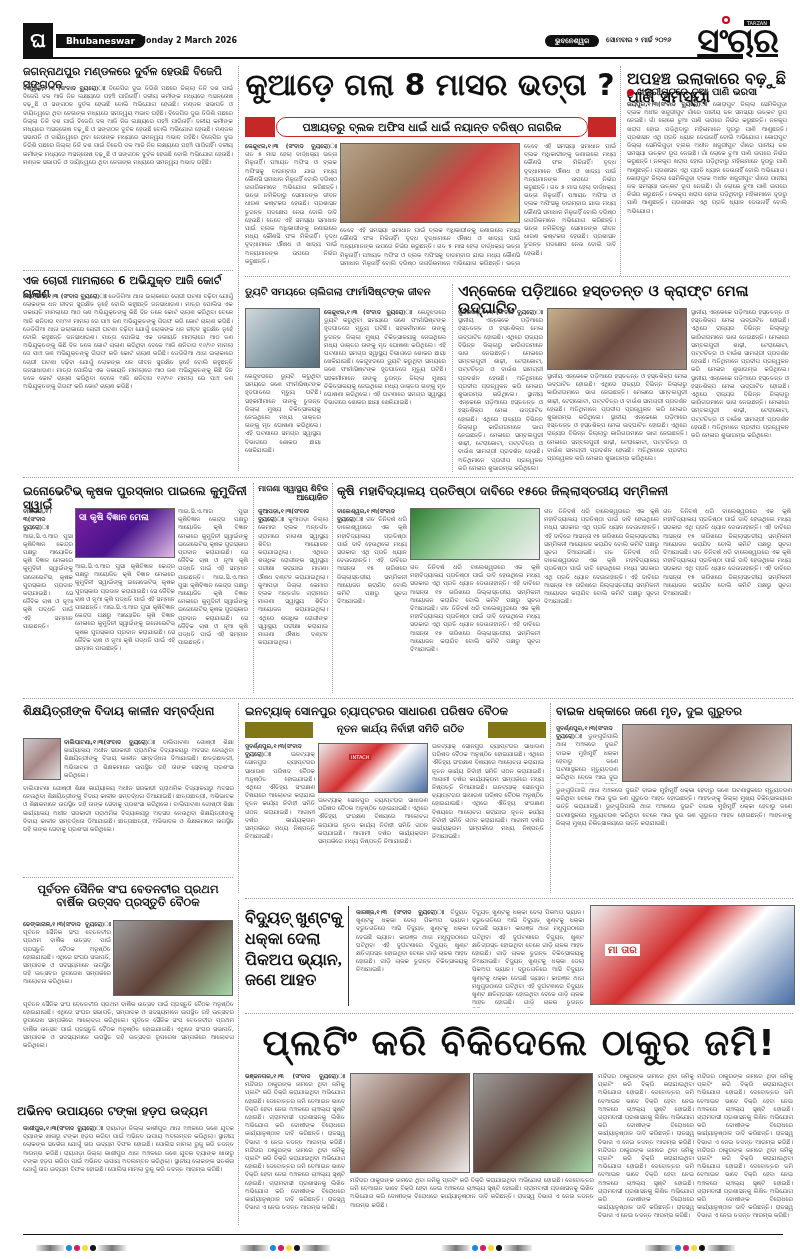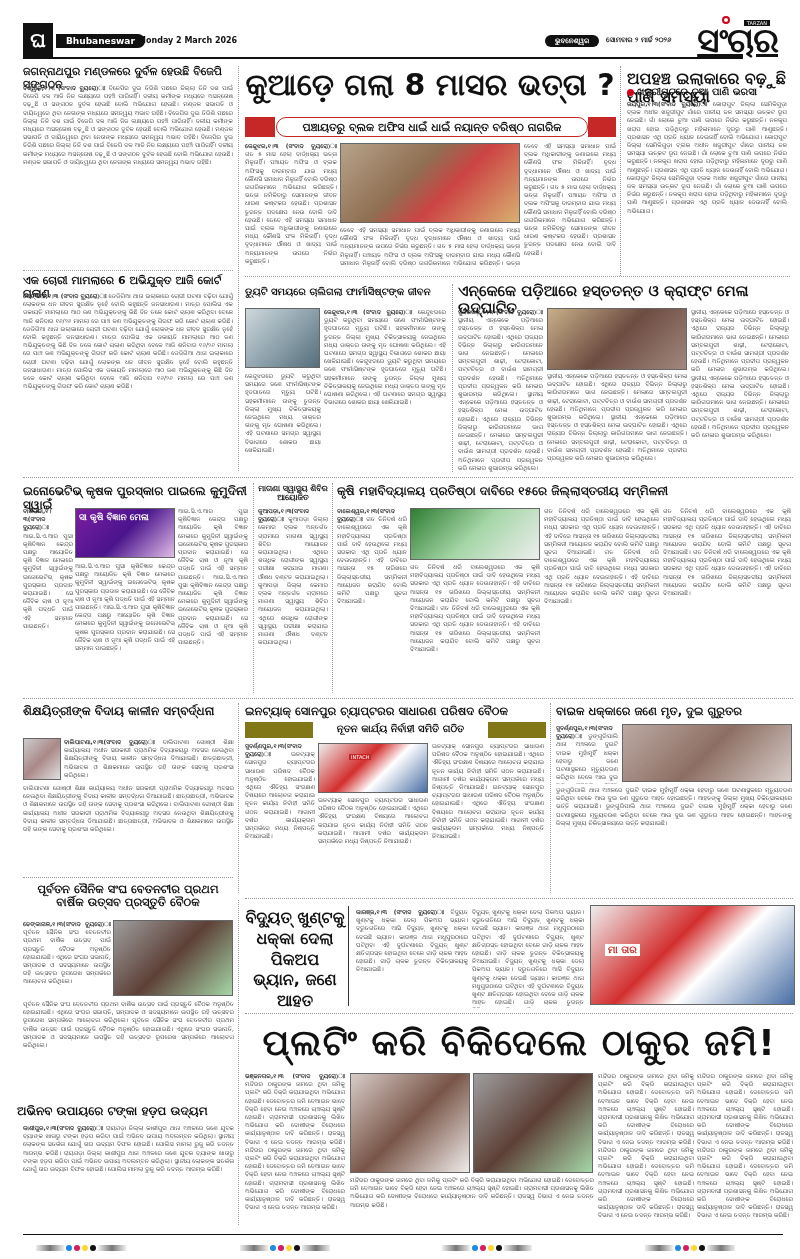--- a/index.html
+++ b/index.html
@@ -142,21 +142,21 @@
   <span>ଆଇ.ସି.ଏ.ଆର ପୁସା କୃଷିବିଜ୍ଞାନ କେନ୍ଦ୍ର ପକ୍ଷରୁ ଆୟୋଜିତ କୃଷି ବିଜ୍ଞାନ ମେଳାରେ କୁମୁଦିନୀ ସ୍ୱାଇଁଙ୍କୁ ଇନୋଭେଟିଭ୍ କୃଷକ ପୁରସ୍କାର ପ୍ରଦାନ କରାଯାଇଛି। ସେ ଜୈବିକ ଚାଷ ଓ ନୂଆ କୃଷି ପଦ୍ଧତି ପାଇଁ ଏହି ସମ୍ମାନ ପାଇଛନ୍ତି।</span>
   <span>ଆଇ.ସି.ଏ.ଆର ପୁସା କୃଷିବିଜ୍ଞାନ କେନ୍ଦ୍ର ପକ୍ଷରୁ ଆୟୋଜିତ କୃଷି ବିଜ୍ଞାନ ମେଳାରେ କୁମୁଦିନୀ ସ୍ୱାଇଁଙ୍କୁ ଇନୋଭେଟିଭ୍ କୃଷକ ପୁରସ୍କାର ପ୍ରଦାନ କରାଯାଇଛି। ସେ ଜୈବିକ ଚାଷ ଓ ନୂଆ କୃଷି ପଦ୍ଧତି ପାଇଁ ଏହି ସମ୍ମାନ ପାଇଛନ୍ତି।</span>
 </div>
 <div class="abs body" style="left:178px;top:507px;width:70px;height:185px;">
   <span>ଆଇ.ସି.ଏ.ଆର ପୁସା କୃଷିବିଜ୍ଞାନ କେନ୍ଦ୍ର ପକ୍ଷରୁ ଆୟୋଜିତ କୃଷି ବିଜ୍ଞାନ ମେଳାରେ କୁମୁଦିନୀ ସ୍ୱାଇଁଙ୍କୁ ଇନୋଭେଟିଭ୍ କୃଷକ ପୁରସ୍କାର ପ୍ରଦାନ କରାଯାଇଛି। ସେ ଜୈବିକ ଚାଷ ଓ ନୂଆ କୃଷି ପଦ୍ଧତି ପାଇଁ ଏହି ସମ୍ମାନ ପାଇଛନ୍ତି।</span>
   <span>ଆଇ.ସି.ଏ.ଆର ପୁସା କୃଷିବିଜ୍ଞାନ କେନ୍ଦ୍ର ପକ୍ଷରୁ ଆୟୋଜିତ କୃଷି ବିଜ୍ଞାନ ମେଳାରେ କୁମୁଦିନୀ ସ୍ୱାଇଁଙ୍କୁ ଇନୋଭେଟିଭ୍ କୃଷକ ପୁରସ୍କାର ପ୍ରଦାନ କରାଯାଇଛି। ସେ ଜୈବିକ ଚାଷ ଓ ନୂଆ କୃଷି ପଦ୍ଧତି ପାଇଁ ଏହି ସମ୍ମାନ ପାଇଛନ୍ତି।</span>
 </div>
 
 <div class="abs rule-v" style="left:253px;top:483px;height:210px;"></div>
 
-<div class="abs h" style="left:258px;top:484px;width:70px;font-size:8px;text-align:center;">ମାଗଣା ସ୍ୱାସ୍ଥ୍ୟ ଶିବିର ଆୟୋଜିତ</div>
+<div class="abs h" style="left:258px;top:484px;width:70px;font-size:8px;text-align:right;">ମାଗଣା ସ୍ୱାସ୍ଥ୍ୟ ଶିବିର ଆୟୋଜିତ</div>
 <div class="abs body" style="left:258px;top:507px;width:70px;height:185px;">
   <b>କୁଆପଡ଼ା,୧।୩(ସଂବାଦ ବ୍ୟୁରୋ)ଃ</b>
   <span>କୁଆପଡ଼ା ଜିଲ୍ଲା କେମାର ବ୍ଲକ ଅନ୍ତର୍ଗତ ଗ୍ରାମରେ ମାଗଣା ସ୍ୱାସ୍ଥ୍ୟ ଶିବିର ଆୟୋଜନ କରାଯାଇଥିଲା। ଏଥିରେ ଶତାଧିକ ରୋଗୀଙ୍କ ସ୍ୱାସ୍ଥ୍ୟ ପରୀକ୍ଷା କରାଯାଇ ମାଗଣା ଔଷଧ ବଣ୍ଟନ କରାଯାଇଥିଲା।</span>
   <span>କୁଆପଡ଼ା ଜିଲ୍ଲା କେମାର ବ୍ଲକ ଅନ୍ତର୍ଗତ ଗ୍ରାମରେ ମାଗଣା ସ୍ୱାସ୍ଥ୍ୟ ଶିବିର ଆୟୋଜନ କରାଯାଇଥିଲା। ଏଥିରେ ଶତାଧିକ ରୋଗୀଙ୍କ ସ୍ୱାସ୍ଥ୍ୟ ପରୀକ୍ଷା କରାଯାଇ ମାଗଣା ଔଷଧ ବଣ୍ଟନ କରାଯାଇଥିଲା।</span>
 </div>
 
 <div class="abs rule-v" style="left:332px;top:483px;height:210px;"></div>
 
 <div class="abs h" style="left:337px;top:485px;width:455px;font-size:12px;">କୃଷି ମହାବିଦ୍ୟାଳୟ ପ୍ରତିଷ୍ଠା ଦାବିରେ ୧୫ରେ ଜିଲ୍ଲାସ୍ତରୀୟ ସମ୍ମିଳନୀ</div>
 <div class="abs body" style="left:337px;top:507px;width:70px;height:185px;">
@@ -231,21 +231,21 @@
   <b>ଢେଙ୍କାନାଳ,୧।୩(ସଂବାଦ ବ୍ୟୁରୋ)ଃ</b>
   <span>ପୂର୍ବତନ ସୈନିକ ସଂଘ ବେତନଟୀର ପ୍ରଥମ ବାର୍ଷିକ ଉତ୍ସବ ପାଇଁ ପ୍ରସ୍ତୁତି ବୈଠକ ଅନୁଷ୍ଠିତ ହୋଇଯାଇଛି। ଏଥିରେ ସଂଘର ସଭାପତି, ସମ୍ପାଦକ ଓ ସଦସ୍ୟମାନେ ଉପସ୍ଥିତ ରହି ଉତ୍ସବର ରୂପରେଖ ସମ୍ପର୍କରେ ଆଲୋଚନା କରିଥିଲେ।</span>
 </div>
 <div class="abs photo p9" style="left:113px;top:920px;width:120px;height:76px;"></div>
 <div class="abs body" style="left:23px;top:1000px;width:211px;height:92px;">
   <span>ପୂର୍ବତନ ସୈନିକ ସଂଘ ବେତନଟୀର ପ୍ରଥମ ବାର୍ଷିକ ଉତ୍ସବ ପାଇଁ ପ୍ରସ୍ତୁତି ବୈଠକ ଅନୁଷ୍ଠିତ ହୋଇଯାଇଛି। ଏଥିରେ ସଂଘର ସଭାପତି, ସମ୍ପାଦକ ଓ ସଦସ୍ୟମାନେ ଉପସ୍ଥିତ ରହି ଉତ୍ସବର ରୂପରେଖ ସମ୍ପର୍କରେ ଆଲୋଚନା କରିଥିଲେ।</span>
   <span>ପୂର୍ବତନ ସୈନିକ ସଂଘ ବେତନଟୀର ପ୍ରଥମ ବାର୍ଷିକ ଉତ୍ସବ ପାଇଁ ପ୍ରସ୍ତୁତି ବୈଠକ ଅନୁଷ୍ଠିତ ହୋଇଯାଇଛି। ଏଥିରେ ସଂଘର ସଭାପତି, ସମ୍ପାଦକ ଓ ସଦସ୍ୟମାନେ ଉପସ୍ଥିତ ରହି ଉତ୍ସବର ରୂପରେଖ ସମ୍ପର୍କରେ ଆଲୋଚନା କରିଥିଲେ।</span>
 </div>
 
 <div class="abs rule-h" style="left:245px;top:898px;width:548px;"></div>
-<div class="abs h" style="left:245px;top:908px;width:100px;font-size:16px;text-align:center;line-height:1.3;">ବିଦ୍ୟୁତ୍ ଖୁଣ୍ଟକୁ ଧକ୍କା ଦେଲା ପିକଅପ ଭ୍ୟାନ, ଜଣେ ଆହତ</div>
+<div class="abs h" style="left:245px;top:908px;width:100px;font-size:16px;text-align:left;line-height:1.3;font-family:Liberation Serif, serif;">ବିଦ୍ୟୁତ୍ ଖୁଣ୍ଟକୁ ଧକ୍କା ଦେଲା ପିକଅପ ଭ୍ୟାନ, ଜଣେ ଆହତ</div>
 <div class="abs rule-v" style="left:348px;top:906px;height:100px;border-left:1px solid #333;"></div>
 <div class="abs body" style="left:356px;top:908px;width:112px;height:100px;">
   <b>କାରଞ୍ଜ,୧।୩ (ସଂବାଦ ବ୍ୟୁରୋ)ଃ</b>
   <span>ବିଦ୍ୟୁତ୍ ଖୁଣ୍ଟକୁ ଧକ୍କା ଦେଲା ପିକଅପ ଭ୍ୟାନ। ଦ୍ରୁତଗତିରେ ଆସି ବିଦ୍ୟୁତ୍ ଖୁଣ୍ଟକୁ ଧକ୍କା ଦେଇଛି ଭ୍ୟାନ। କାରଞ୍ଜ ଥାନା ମଧୁପୁରଠାରେ ଘଟିଥିବା ଏହି ଦୁର୍ଘଟଣାରେ ବିଦ୍ୟୁତ୍ ଖୁଣ୍ଟ କ୍ଷତିଗ୍ରସ୍ତ ହୋଇଥିବା ବେଳେ ଗାଡ଼ି ଚାଳକ ଆହତ ହୋଇଛି। ଗାଡ଼ି ଚାଳକ ତୁରନ୍ତ ଚିକିତ୍ସାଳୟକୁ ନିଆଯାଇଛି।</span>
 </div>
 <div class="abs body" style="left:472px;top:908px;width:112px;height:100px;">
   <span>ବିଦ୍ୟୁତ୍ ଖୁଣ୍ଟକୁ ଧକ୍କା ଦେଲା ପିକଅପ ଭ୍ୟାନ। ଦ୍ରୁତଗତିରେ ଆସି ବିଦ୍ୟୁତ୍ ଖୁଣ୍ଟକୁ ଧକ୍କା ଦେଇଛି ଭ୍ୟାନ। କାରଞ୍ଜ ଥାନା ମଧୁପୁରଠାରେ ଘଟିଥିବା ଏହି ଦୁର୍ଘଟଣାରେ ବିଦ୍ୟୁତ୍ ଖୁଣ୍ଟ କ୍ଷତିଗ୍ରସ୍ତ ହୋଇଥିବା ବେଳେ ଗାଡ଼ି ଚାଳକ ଆହତ ହୋଇଛି। ଗାଡ଼ି ଚାଳକ ତୁରନ୍ତ ଚିକିତ୍ସାଳୟକୁ ନିଆଯାଇଛି।</span>
   <span>ବିଦ୍ୟୁତ୍ ଖୁଣ୍ଟକୁ ଧକ୍କା ଦେଲା ପିକଅପ ଭ୍ୟାନ। ଦ୍ରୁତଗତିରେ ଆସି ବିଦ୍ୟୁତ୍ ଖୁଣ୍ଟକୁ ଧକ୍କା ଦେଇଛି ଭ୍ୟାନ। କାରଞ୍ଜ ଥାନା ମଧୁପୁରଠାରେ ଘଟିଥିବା ଏହି ଦୁର୍ଘଟଣାରେ ବିଦ୍ୟୁତ୍ ଖୁଣ୍ଟ କ୍ଷତିଗ୍ରସ୍ତ ହୋଇଥିବା ବେଳେ ଗାଡ଼ି ଚାଳକ ଆହତ ହୋଇଛି। ଗାଡ଼ି ଚାଳକ ତୁରନ୍ତ ଚିକିତ୍ସାଳୟକୁ ନିଆଯାଇଛି।</span>
 </div>
 <div class="abs photo p7" style="left:590px;top:905px;width:205px;height:100px;">

